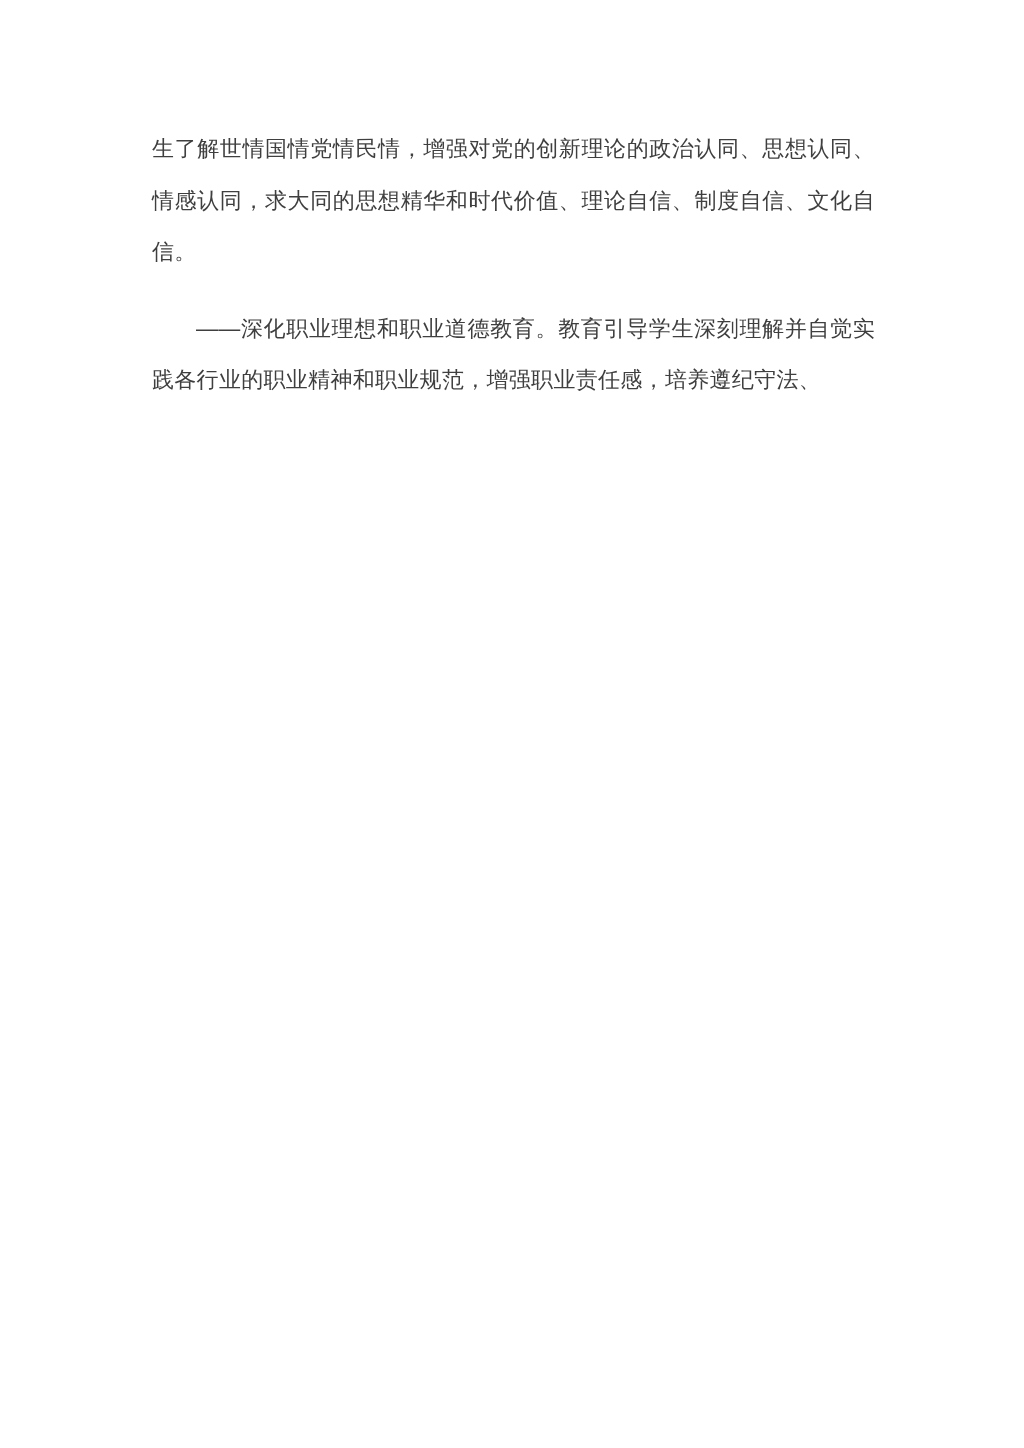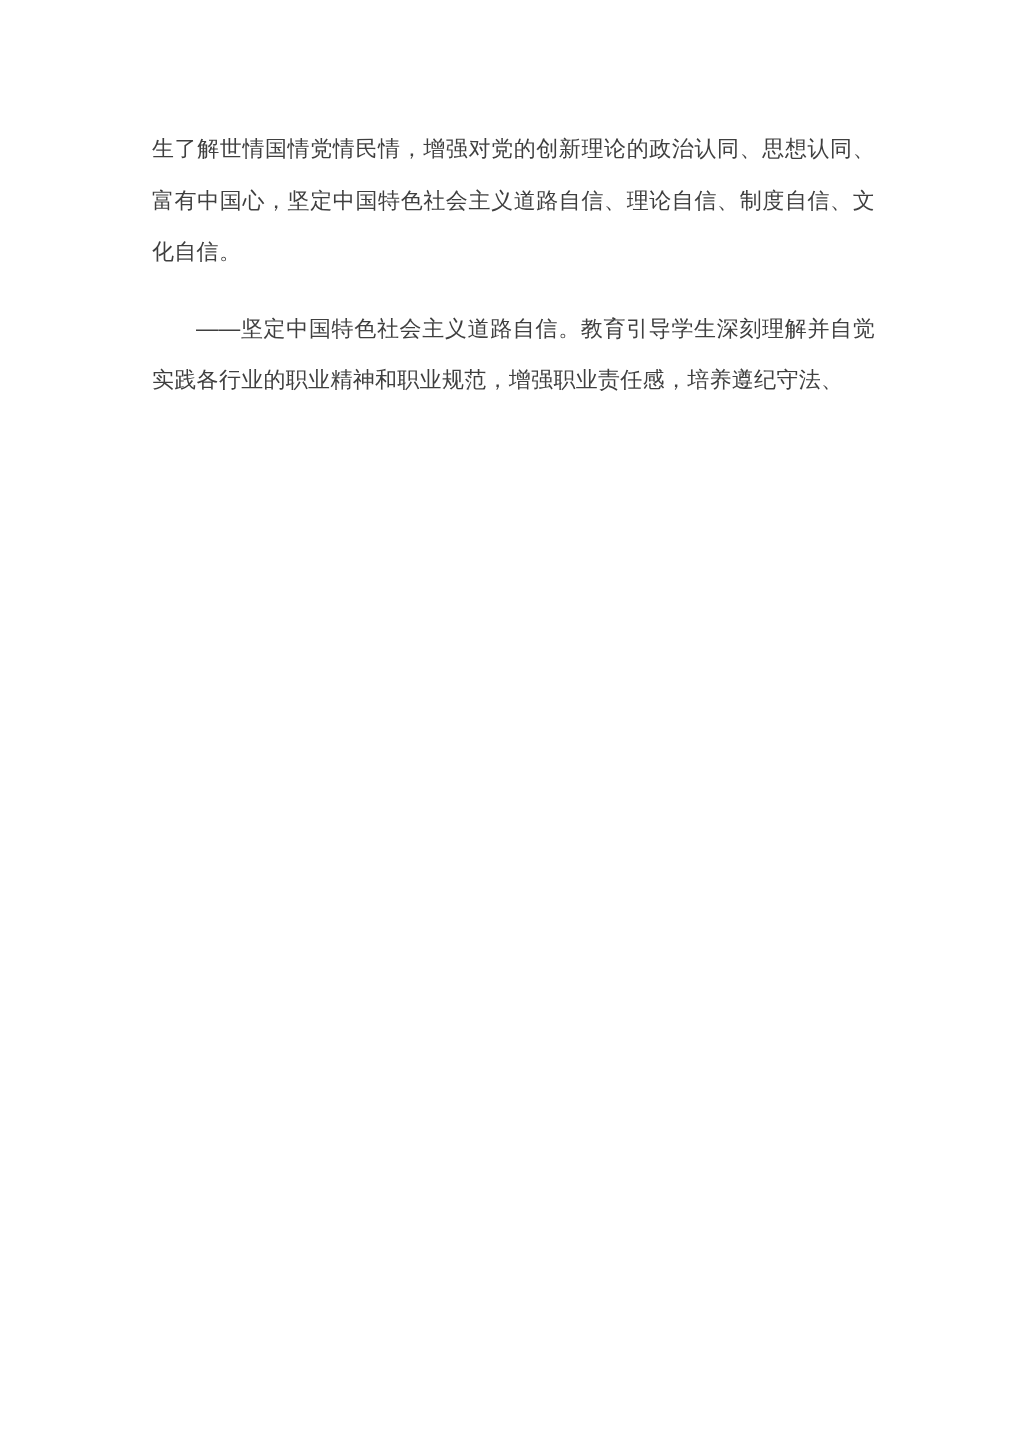--- a/index.html
+++ b/index.html
@@ -32,16 +32,16 @@
   }
   .para.indent {
     text-indent: 2em;
   }
 </style>
 </head>
 <body>
 
 <div class="page">
   <div class="content">
-    <p class="para">生了解世情国情党情民情，增强对党的创新理论的政治认同、思想认同、富有中国心，坚定中国特色社会主义道路自信、理论自信、制度自信、文化自信。</p>
-    <p class="para indent">——坚定中国特色社会主义道路自信。教育引导学生深刻理解并自觉实践各行业的职业精神和职业规范，增强职业责任感，培养遵纪守法、</p>
+    <p class="para">生了解世情国情党情民情，增强对党的创新理论的政治认同、思想认同、情感认同，求大同的思想精华和时代价值、理论自信、制度自信、文化自信。</p>
+    <p class="para indent">——深化职业理想和职业道德教育。教育引导学生深刻理解并自觉实践各行业的职业精神和职业规范，增强职业责任感，培养遵纪守法、</p>
   </div>
 </div>
 
 </body></html>

